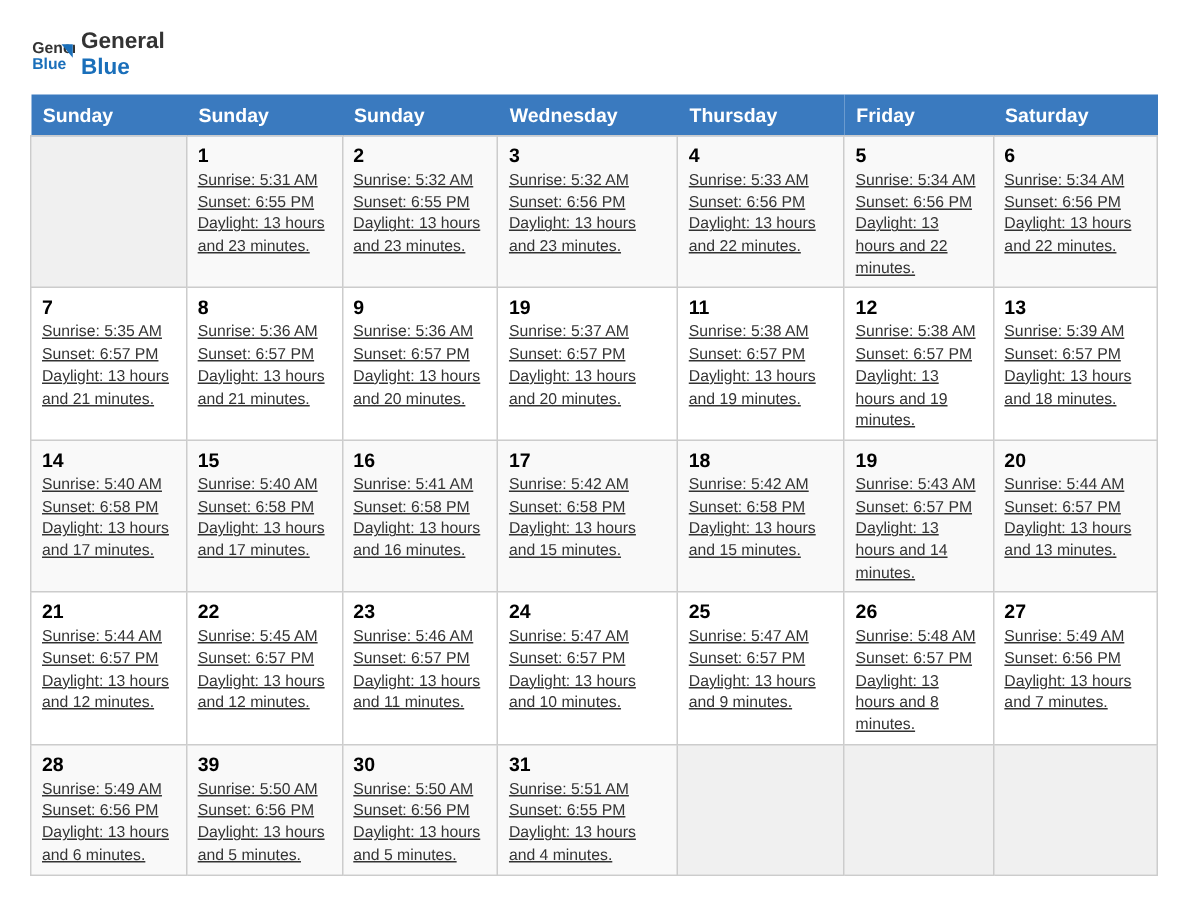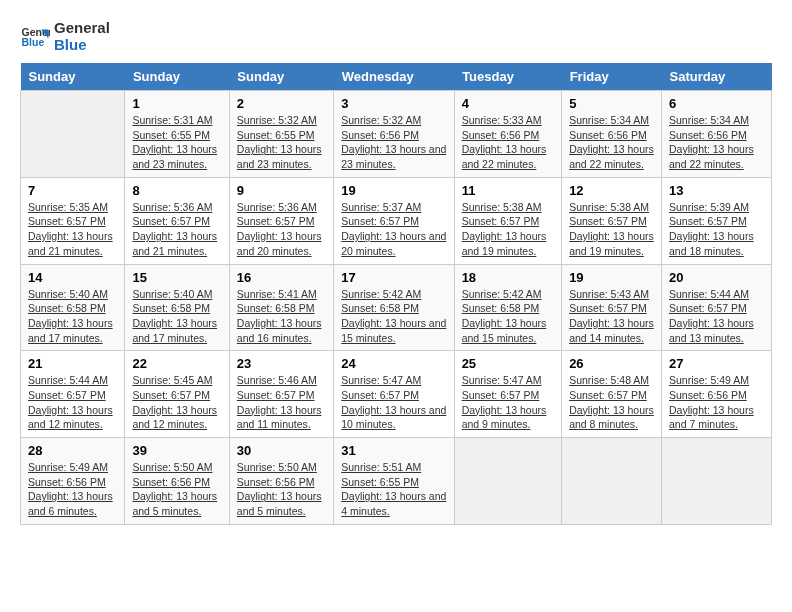--- a/index.html
+++ b/index.html
@@ -101,21 +101,21 @@
   </div>
 </div>
 
 <table>
   <thead>
     <tr>
     <th>Sunday</th>
         <th>Sunday</th>
         <th>Sunday</th>
         <th>Wednesday</th>
-        <th>Tuesday</th>
+        <th>Thursday</th>
         <th>Friday</th>
         <th>Saturday</th>
       </tr>
   </thead>
   <tbody id="calendar-body">
   <tr>
         <td class="empty-cell"></td>
         <td>
           <span class="day-num">1</span>
           <div class="day-info">Sunrise: 5:31 AM<br>Sunset: 6:55 PM<br>Daylight: 13 hours and 23 minutes.</div>

